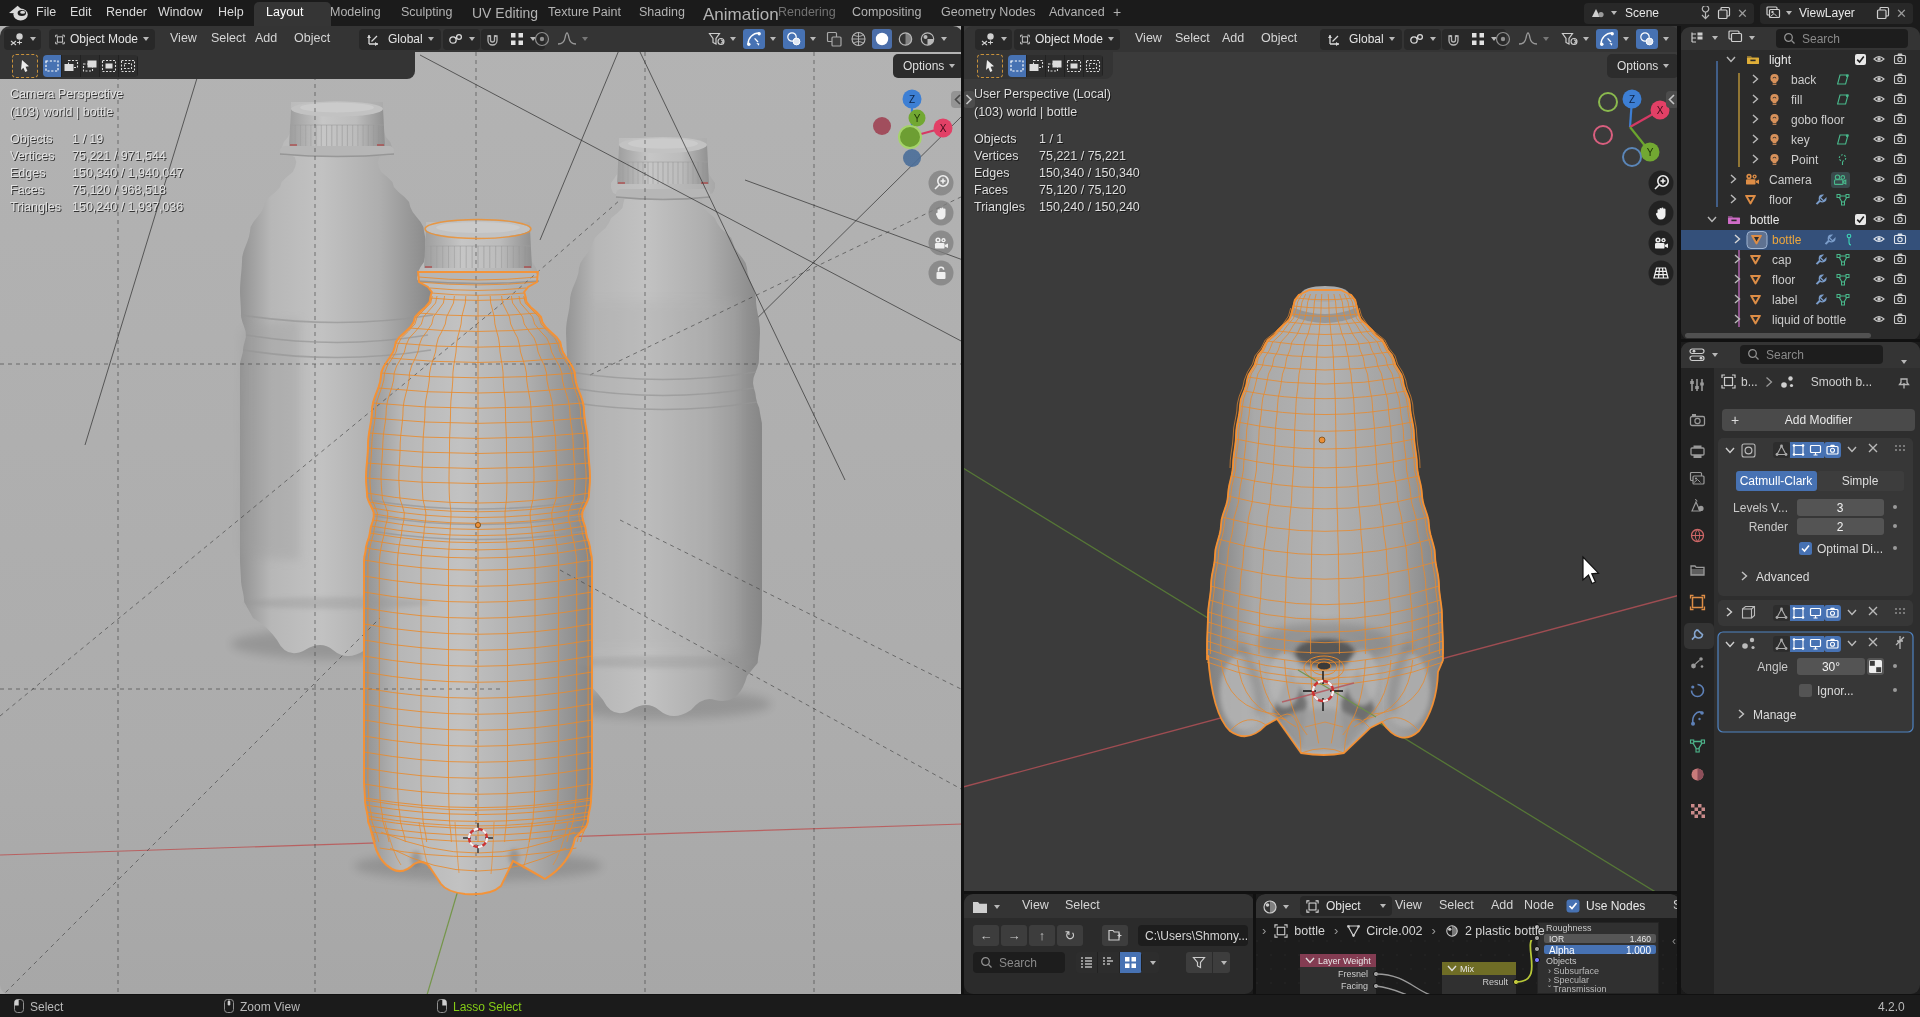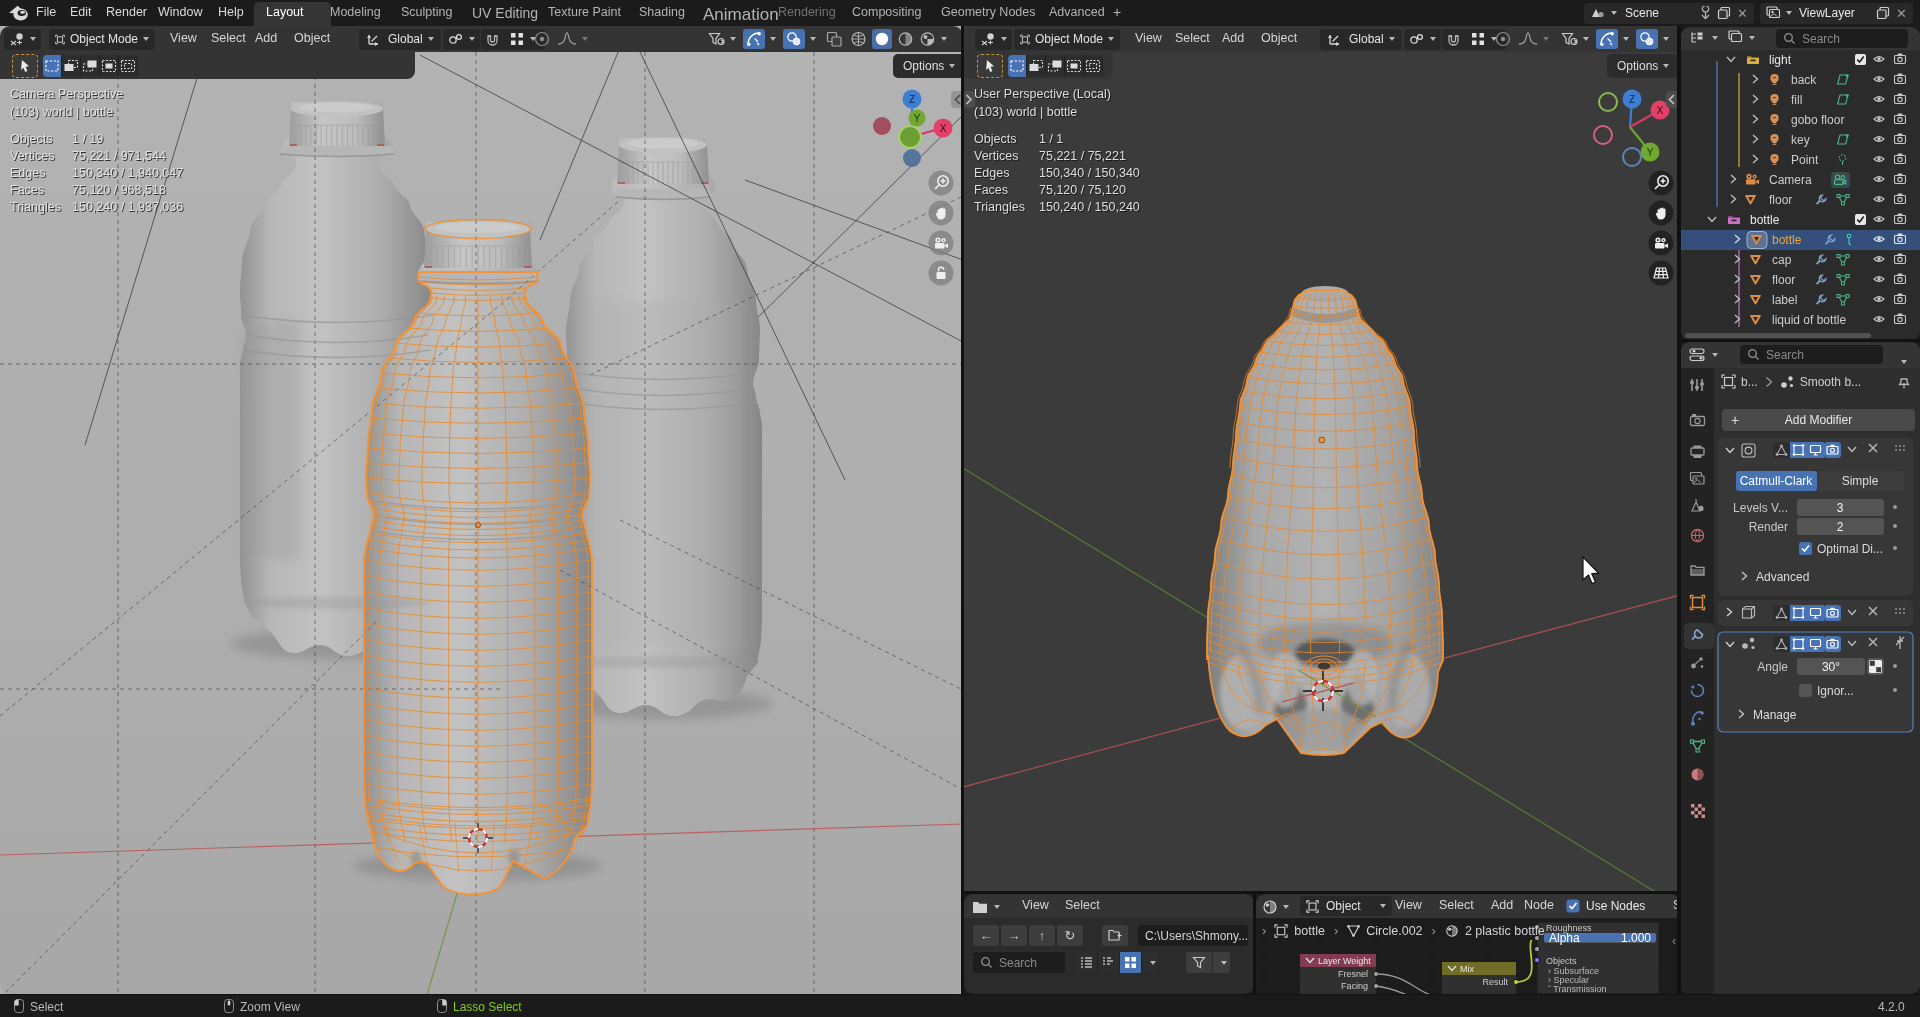--- a/index.html
+++ b/index.html
@@ -1266,21 +1266,21 @@
         </svg>
         <span style="margin-left:5px">b...</span>
         <svg width="8" height="10" viewBox="0 0 8 10" style="margin:0 7px">
           <path d="M1.5,0.5 L6.5,5 L1.5,9.5" fill="none" stroke="#999" stroke-width="1.3"></path>
         </svg>
         <svg width="15" height="14" viewBox="0 0 15 14">
           <circle cx="4" cy="10" r="2.8" fill="#cfcfcf"></circle>
           <circle cx="10.5" cy="3.5" r="2.2" fill="#cfcfcf"></circle>
           <circle cx="11.5" cy="10.5" r="1.6" fill="#cfcfcf"></circle>
         </svg>
-        <span style="margin-left:5px">Smooth b...</span>
+        <span style="margin-left:16px">Smooth b...</span>
       </div>
       <svg class="abs" style="left:216px;top:34px" width="14" height="14" viewBox="0 0 14 14">
         <path d="M7,12.5 L7,7 M4,3 L10,3 L10,6.5 L11.5,8.5 L2.5,8.5 L4,6.5 Z" fill="none" stroke="#b5b5b5" stroke-width="1.3"></path>
       </svg>
       <div class="abs" style="left:41px;top:67px;width:193px;height:22px;background:#4a4a4a;border-radius:4px;display:flex;align-items:center;justify-content:center;color:#e8e8e8"><span style="position:absolute;left:9px;font-size:14px;color:#ddd">+</span>Add Modifier</div>
       <svg class="abs" style="left:33px;top:26px" width="206" height="626" viewBox="0 0 206 626">
         <rect x="4" y="70" width="195" height="158" rx="5" fill="#373737"></rect>
         <path transform="translate(12,80)" d="M0,0 L4,4.5 L8,0" fill="none" stroke="#cfcfcf" stroke-width="1.4"></path>
         <g transform="translate(28,76)">
           <rect x="0" y="0" width="13" height="13" rx="2" fill="none" stroke="#bbb" stroke-width="1.1"></rect>
@@ -1575,21 +1575,21 @@
         <text x="252" y="45" text-anchor="end" fill="#ccc" font-size="9" font-family="Liberation Sans">Result</text>
         <circle cx="260" cy="42" r="2.6" fill="#c8c840" stroke="#111"></circle>
         <path d="M260,42 C290,42 266,4 278,-3" stroke="#b8c838" stroke-width="1.8" fill="none"></path>
       </svg>
       <div class="abs" style="left:281px;top:28px;width:122px;height:72px;background:#303030;border:1px solid #242424"></div>
       <div class="abs" style="left:290px;top:29px;color:#c9c9c9;font-size:9px">Roughness</div>
       <div class="abs" style="left:288px;top:40px;width:112px;height:9px;background:#565656;border-radius:2px;color:#e8e8e8;font-size:8.5px;display:flex;align-items:center">
         <span style="margin-left:5px">IOR</span>
         <span style="margin-left:auto;margin-right:5px">1.460</span>
       </div>
-      <div class="abs" style="left:288px;top:39px;width:112px;height:9px;background:#4772b3;border-radius:2px;color:#fff;font-size:12px;display:flex;align-items:center">
+      <div class="abs" style="left:288px;top:51px;width:112px;height:9px;background:#4772b3;border-radius:2px;color:#fff;font-size:10px;display:flex;">
         <span style="margin-left:5px">Alpha</span>
         <span style="margin-left:auto;margin-right:5px">1.000</span>
       </div>
       <div class="abs" style="left:290px;top:62px;color:#c9c9c9;font-size:9px">Objects</div>
       <div class="abs" style="left:292px;top:72px;color:#b9b9b9;font-size:9px">› Subsurface</div>
       <div class="abs" style="left:292px;top:81px;color:#b9b9b9;font-size:9px">› Specular</div>
       <div class="abs" style="left:292px;top:90px;color:#b9b9b9;font-size:9px">ˇ Transmission</div>
       <svg class="abs" style="left:276px;top:28px" width="10" height="72" viewBox="0 0 10 72">
         <circle cx="5" cy="5" r="2.6" fill="#a1a1a1" stroke="#111"></circle>
         <circle cx="5" cy="16" r="2.6" fill="#a1a1a1" stroke="#111"></circle>

